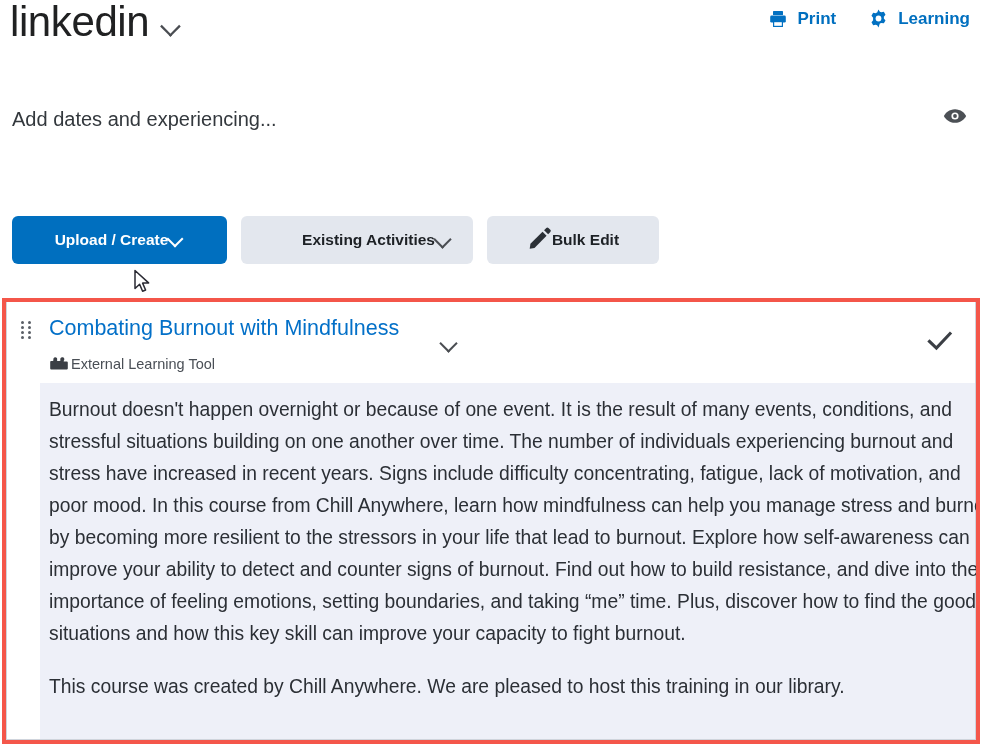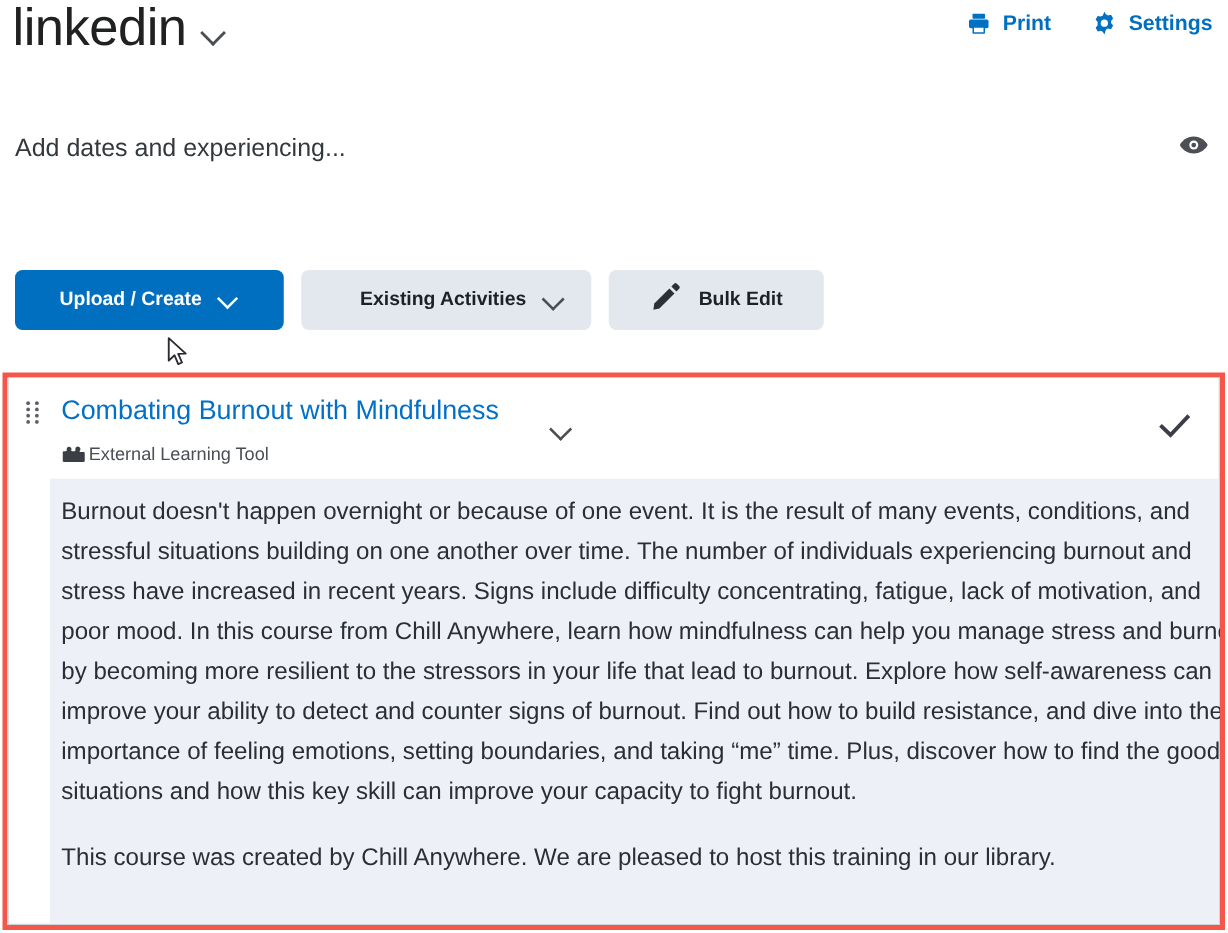--- a/index.html
+++ b/index.html
@@ -58,21 +58,21 @@
   .eye-btn {
     position: absolute; right: 12px; top: 105px;
     width: 30px; height: 26px; display: flex;
     align-items: center; justify-content: center; cursor: pointer;
   }
 
   
   .btn-row { position: absolute; left: 12px; top: 216px; display: flex; gap: 14px; }
   .btn {
     height: 48px; border-radius: 6px; border: none;
-    display: flex; align-items: center; justify-content: center; gap: 14px;
+    display: flex; align-items: center; justify-content: center; gap: 0;
     font-family: "Liberation Sans", sans-serif;
     font-size: 15.5px; font-weight: 700; cursor: pointer; padding: 0 22px;
   }
   .btn-primary { background: #006fbf; color: #ffffff; min-width: 215px; }
   .btn-primary .chev::before { border-color: #ffffff; width: 10px; height: 10px; border-width: 2.8px; }
   .btn-secondary { background: #e3e7ee; color: #1d2125; }
   .btn-existing { min-width: 232px; justify-content: flex-end; }
   .btn-bulk { min-width: 172px; }
 
   
@@ -142,21 +142,21 @@
         </span>
         <span>Print</span>
       </div>
       <div class="hdr-action">
         <span>
           <svg width="21" height="21" viewBox="0 0 24 24" fill="#0271c2">
             <path d="M12 1.6l1.5 2.6c.6.15 1.2.4 1.7.72l2.9-.5 1.9 3.3-1.9 2.3c.05.3.07.62.07.95s-.02.64-.07.95l1.9 2.3-1.9 3.3-2.9-.5c-.5.32-1.1.57-1.7.72L12 22.4l-1.5-2.6c-.6-.15-1.2-.4-1.7-.72l-2.9.5-1.9-3.3 1.9-2.3A6.6 6.6 0 0 1 5.8 12c0-.33.02-.65.07-.95L3.97 8.75l1.9-3.3 2.9.5c.5-.32 1.1-.57 1.7-.72L12 1.6z"></path>
             <circle cx="12" cy="12" r="3.3" fill="#ffffff"></circle>
           </svg>
         </span>
-        <span>Settings</span>
+        <span>Learning</span>
       </div>
     </div>
   </div>
 
   <div class="ghost-link ghost-dates">Add dates and experiencing...</div>
 
   <div class="eye-btn">
     <span>
       <svg width="24" height="16" viewBox="0 0 24 16" fill="#4c5055">
         <path d="M12 1.2C6.4 1.2 2.2 5 .9 8c1.3 3 5.5 6.8 11.1 6.8S21.8 11 23.1 8C21.8 5 17.6 1.2 12 1.2z"></path>

